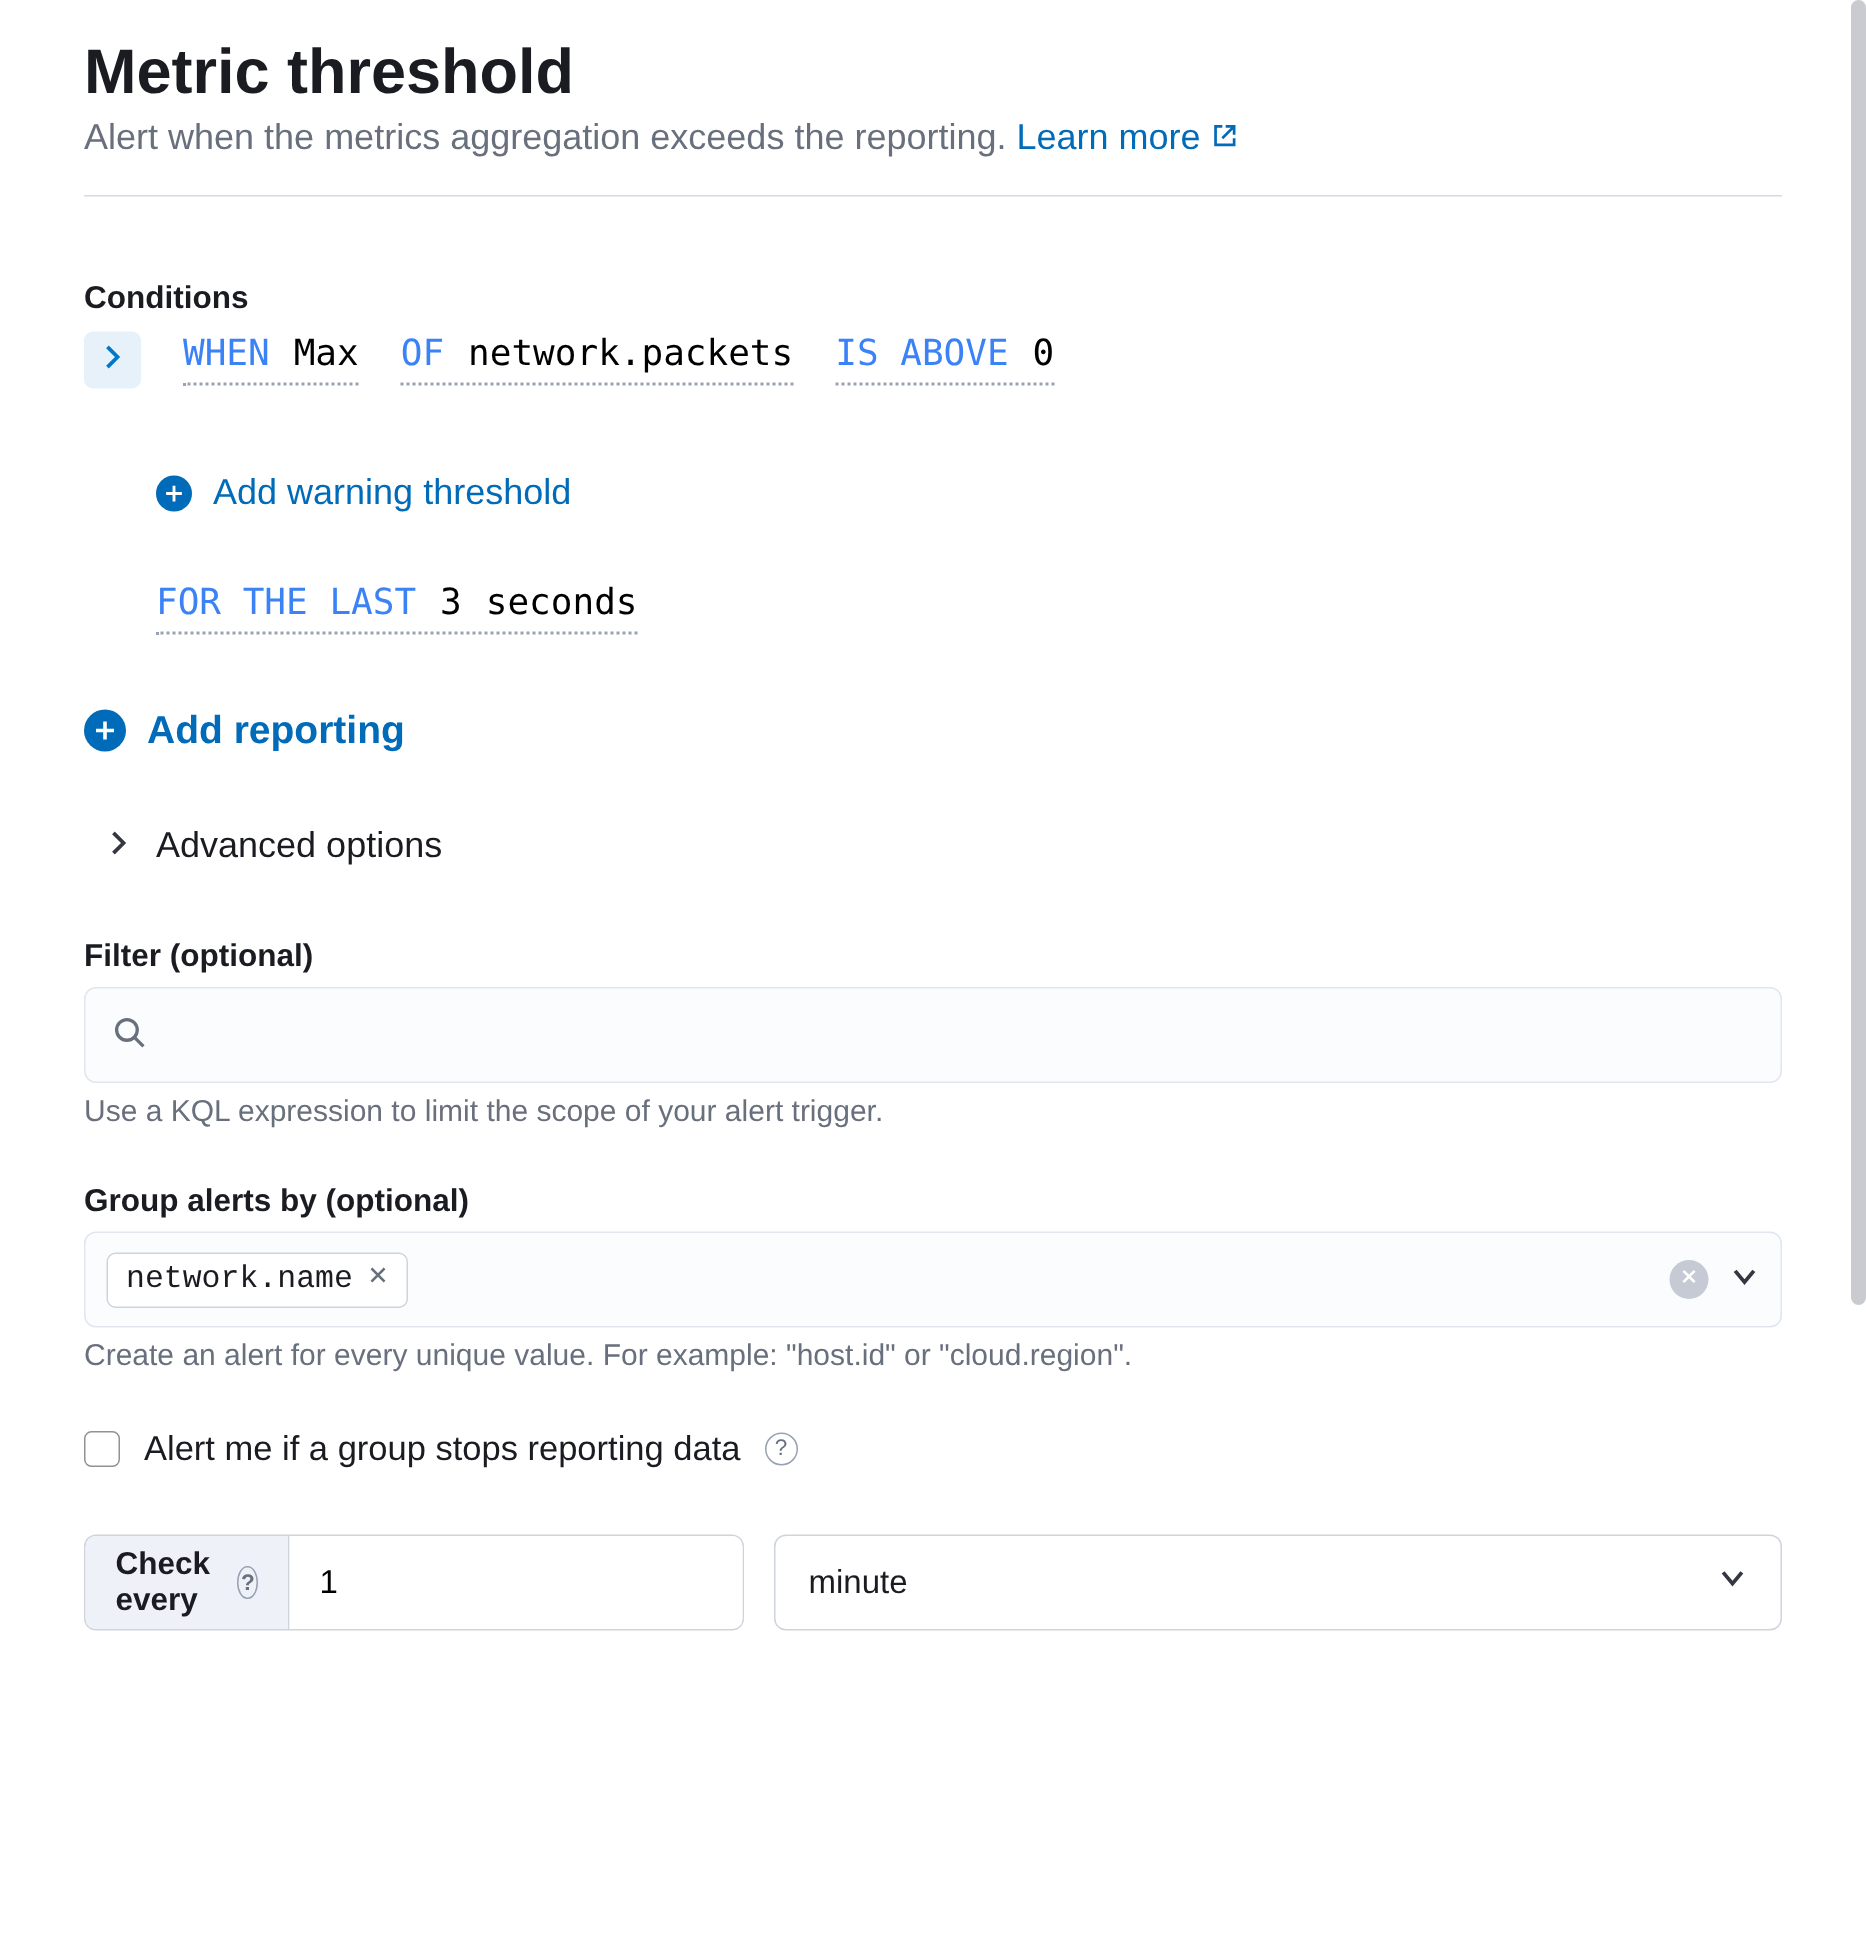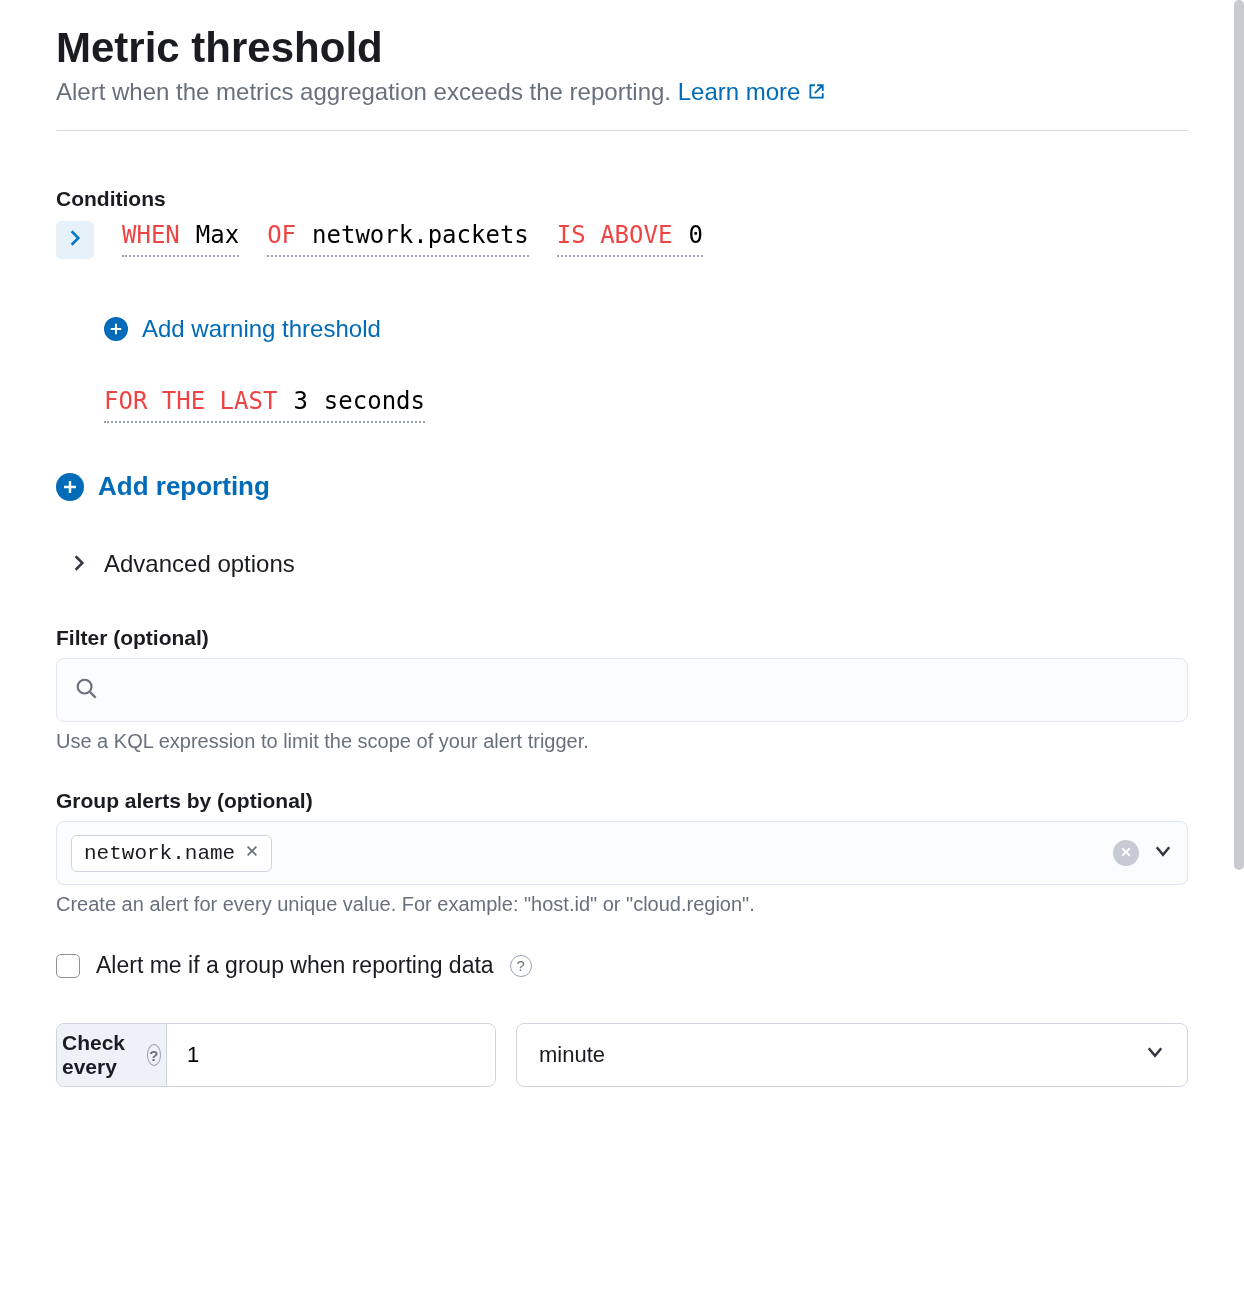--- a/index.html
+++ b/index.html
@@ -70,21 +70,21 @@
   .expr-part {
     font-family: "SFMono-Regular", Menlo, Consolas, monospace;
     font-size: 24px;
     display: flex;
     align-items: baseline;
     gap: 16px;
     border-bottom: 2px dotted #98a2b3;
     padding-bottom: 6px;
     cursor: pointer;
   }
-  .expr-kw { color: #ef4444; text-transform: uppercase; }
+  .expr-kw { color: #3b82f6; text-transform: uppercase; }
   .expr-val { color: #000000; }
 
   .expr-indent {
     padding-left: 48px;
     margin-bottom: 44px;
     display: flex;
     gap: 14px;
   }
   .link-row {
     display: flex;
@@ -243,21 +243,21 @@
     overflow: hidden;
     height: 64px;
     width: 440px;
     background: #fff;
   }
   .interval-prefix {
     background: #eef1f7;
     display: flex;
     align-items: center;
     gap: 10px;
-    padding: 0 5px;
+    padding: 0 20px;
     font-weight: 700;
     font-size: 21px;
     color: #1a1c21;
     border-right: 1px solid #cfd3dc;
   }
   .interval-left input {
     border: none;
     outline: none;
     font-size: 22px;
     padding: 0 20px;
@@ -397,21 +397,21 @@
               <path d="M3 5l5 6 5-6"></path>
             </svg>
         </span>
       </span>
     </div>
   </div>
   <div class="help-text">Create an alert for every unique value. For example: "host.id" or "cloud.region".</div>
 
   <div class="checkbox-row">
     <div class="checkbox"></div>
-    <span>Alert me if a group when reporting data</span>
+    <span>Alert me if a group stops reporting data</span>
     <span class="q-circle">?</span>
   </div>
 
   <div class="interval-row">
     <div class="interval-left">
       <div class="interval-prefix">
         <span>Check every</span>
         <span class="q-circle">?</span>
       </div>
       <input type="text" value="1" style="">

